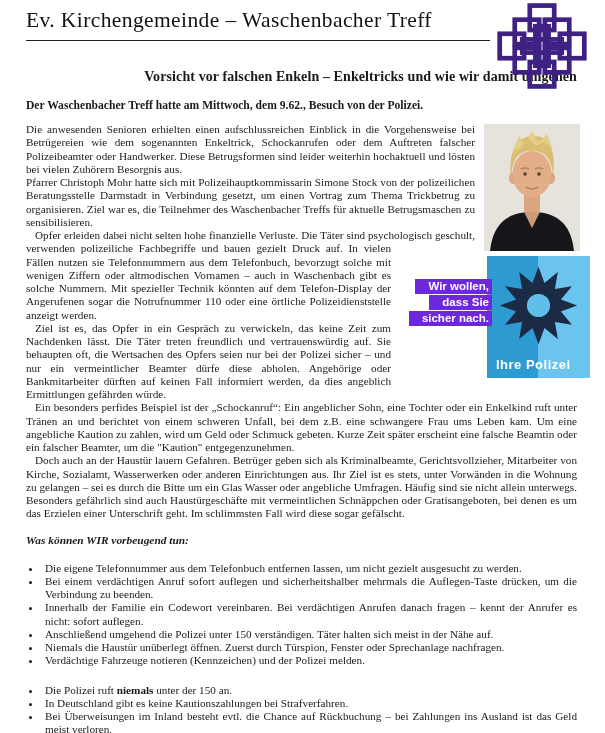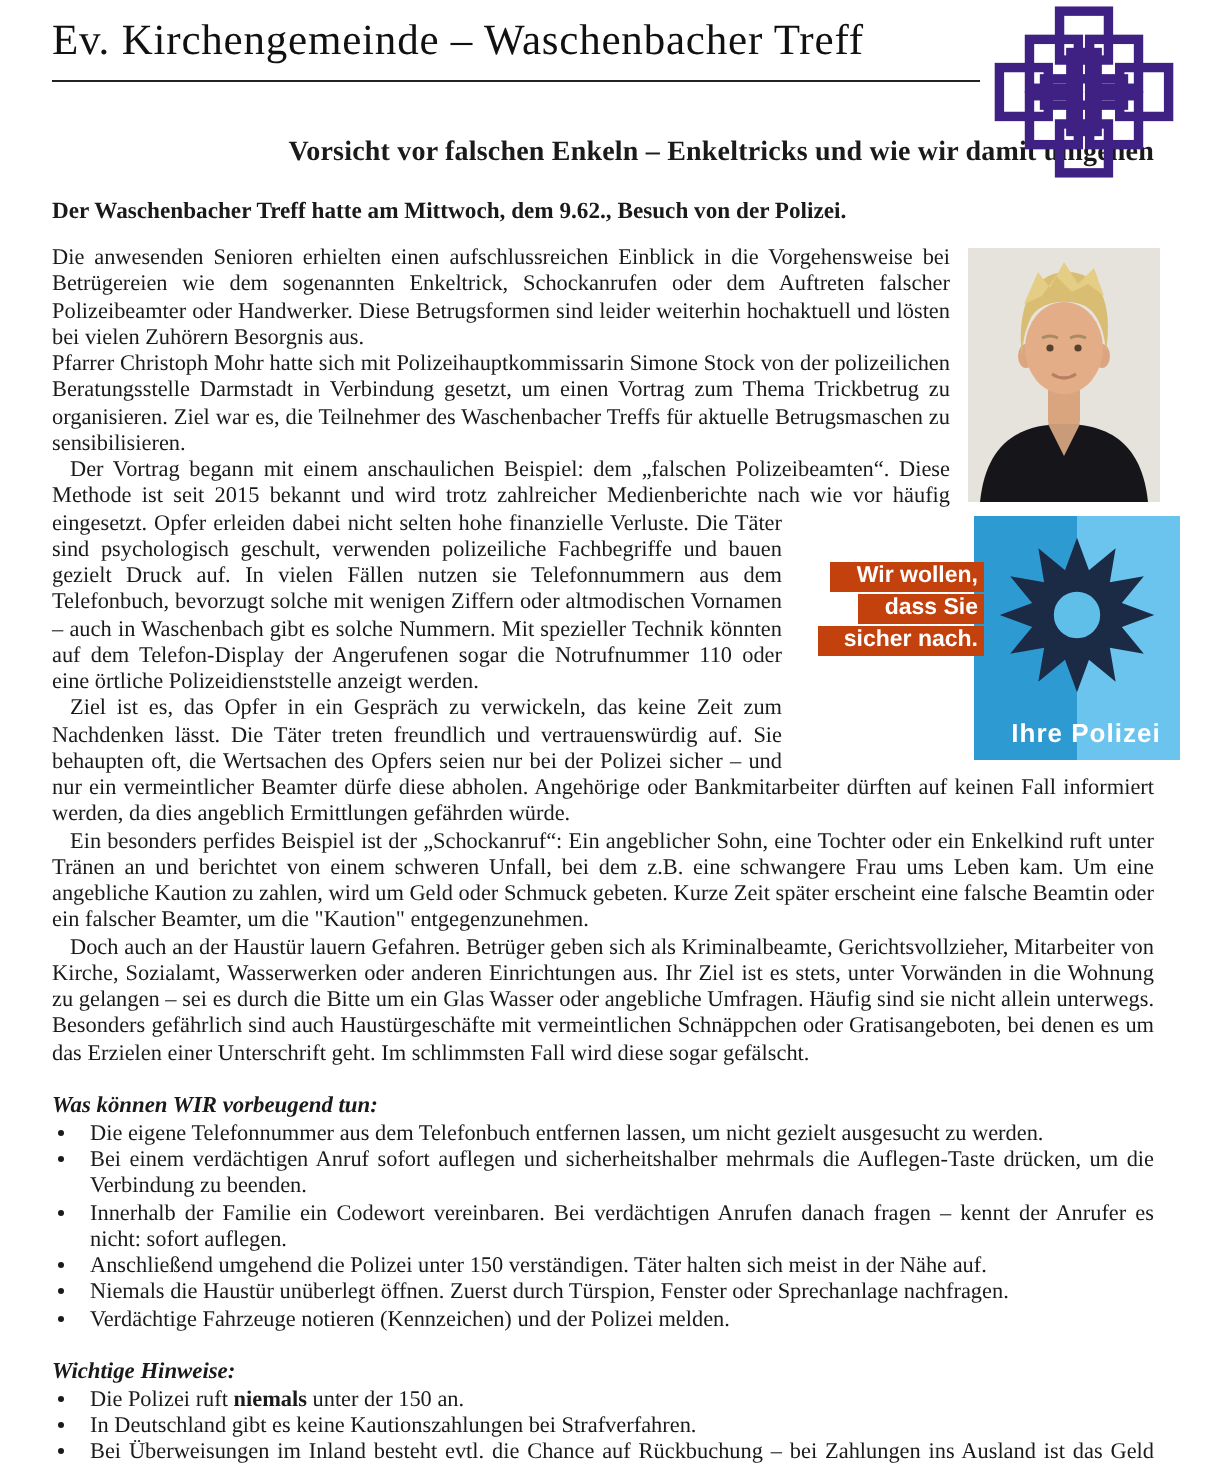--- a/index.html
+++ b/index.html
@@ -36,35 +36,35 @@
   .police-float{
     float:right;clear:right;display:block;width:190px;height:123px;
     margin:2px -13px 3px 9px;position:relative;
   }
   .police-box{
     position:absolute;top:0;right:0;width:103px;height:122px;display:block;
     background:linear-gradient(to right,#2e9ad2 0 50%,#6ac4ee 50% 100%);
   }
   .police-box svg.star{position:absolute;left:9px;top:7px;width:85px;height:85px;}
   .police-caption{
-    position:absolute;left:0;right:0;bottom:6px;text-align:center;
+    position:absolute;left:0;right:0;bottom:6px;
     font:700 13px "Liberation Sans","DejaVu Sans",sans-serif;color:#fff;letter-spacing:.5px;margin-top:32px;
   }
   .slogans{
     position:absolute;top:22px;right:98px;display:flex;flex-direction:column;align-items:flex-end;
   }
   .slogans .slogan-line{
-    display:block;background:#c2410c;color:#fff;white-space:nowrap;
+    display:block;background:#6d28d9;color:#fff;white-space:nowrap;
     font:700 11.5px "Liberation Sans","DejaVu Sans",sans-serif;
     padding:1px 3px 2px 4px;margin-top:1px;
   }
 
   
   .section-heading{clear:both;margin:13px 0 0 0;font-size:11.4px;font-weight:700;font-style:italic;}
-  ul.doc-list{margin:2px 0 0 0;padding-left:16px;list-style:disc;font-family:Liberation Serif, serif;}
+  ul.doc-list{margin:16px 0 0 0;padding-left:16px;list-style:disc;font-family:Liberation Serif, serif;}
   ul.doc-list li{
     font-size:11.2px;line-height:13.25px;text-align:justify;padding-left:3px;margin:0;
   }
 </style>
 </head>
 <body>
 
 <div class="page">
 
   <h1 class="doc-title">Ev. Kirchengemeinde – Waschenbacher Treff</h1>
@@ -111,21 +111,20 @@
         <path d="M37,45 Q41,43 45,45" stroke="#a98a64" stroke-width="1.4" fill="none"></path>
         <path d="M51,45 Q55,43 59,45" stroke="#a98a64" stroke-width="1.4" fill="none"></path>
         <path d="M42,63 Q48,67 54,63" stroke="#b97f63" stroke-width="1.6" fill="none"></path>
       </svg>
     </span>
 
     <p>Die anwesenden Senioren erhielten einen aufschlussreichen Einblick in die Vorgehensweise bei Betrügereien wie dem sogenannten Enkeltrick, Schockanrufen oder dem Auftreten falscher Polizeibeamter oder Handwerker. Diese Betrugsformen sind leider weiterhin hochaktuell und lösten bei vielen Zuhörern Besorgnis aus.</p>
     <p>Pfarrer Christoph Mohr hatte sich mit Polizeihauptkommissarin Simone Stock von der polizeilichen Beratungsstelle Darmstadt in Verbindung gesetzt, um einen Vortrag zum Thema Trickbetrug zu organisieren. Ziel war es, die Teilnehmer des Waschenbacher Treffs für aktuelle Betrugsmaschen zu sensibilisieren.</p>
 
     <p class="indent">
-      <span>Der Vortrag begann mit einem anschaulichen Beispiel: dem „falschen Polizeibeamten“. Diese Methode ist seit 2015 bekannt und wird trotz zahlreicher Medienberichte nach wie vor häufig eingesetzt.</span>
       <span class="police-float">
         <span class="police-box">
           <svg class="star" viewBox="-44 -44 88 88" aria-hidden="true">
             <polygon fill="#1b2a45" points="0,-40 6.2,-23.2 20,-34.6 17,-17 34.6,-20 23.2,-6.2 40,0 23.2,6.2 34.6,20 17,17 20,34.6 6.2,23.2 0,40 -6.2,23.2 -20,34.6 -17,17 -34.6,20 -23.2,6.2 -40,0 -23.2,-6.2 -34.6,-20 -17,-17 -20,-34.6 -6.2,-23.2"></polygon>
             <circle cx="0" cy="0" r="14.5" fill="#5fbfe9" stroke="#1b2a45" stroke-width="5"></circle>
           </svg>
           <span class="police-caption">Ihre Polizei</span>
         </span>
         <span class="slogans">
           <span class="slogan-line">Wir wollen,</span>
@@ -144,20 +143,19 @@
   <p class="section-heading">Was können WIR vorbeugend tun:</p>
   <ul class="doc-list">
     <li>Die eigene Telefonnummer aus dem Telefonbuch entfernen lassen, um nicht gezielt ausgesucht zu werden.</li>
     <li>Bei einem verdächtigen Anruf sofort auflegen und sicherheitshalber mehrmals die Auflegen-Taste drücken, um die Verbindung zu beenden.</li>
     <li>Innerhalb der Familie ein Codewort vereinbaren. Bei verdächtigen Anrufen danach fragen – kennt der Anrufer es nicht: sofort auflegen.</li>
     <li>Anschließend umgehend die Polizei unter 150 verständigen. Täter halten sich meist in der Nähe auf.</li>
     <li>Niemals die Haustür unüberlegt öffnen. Zuerst durch Türspion, Fenster oder Sprechanlage nachfragen.</li>
     <li>Verdächtige Fahrzeuge notieren (Kennzeichen) und der Polizei melden.</li>
   </ul>
 
-  <p class="section-heading">Wichtige Hinweise:</p>
   <ul class="doc-list">
     <li><span>Die Polizei ruft </span><b>niemals</b><span> unter der 150 an.</span></li>
     <li>In Deutschland gibt es keine Kautionszahlungen bei Strafverfahren.</li>
     <li>Bei Überweisungen im Inland besteht evtl. die Chance auf Rückbuchung – bei Zahlungen ins Ausland ist das Geld meist verloren.</li>
   </ul>
 
 </div>
 
 </body></html>

